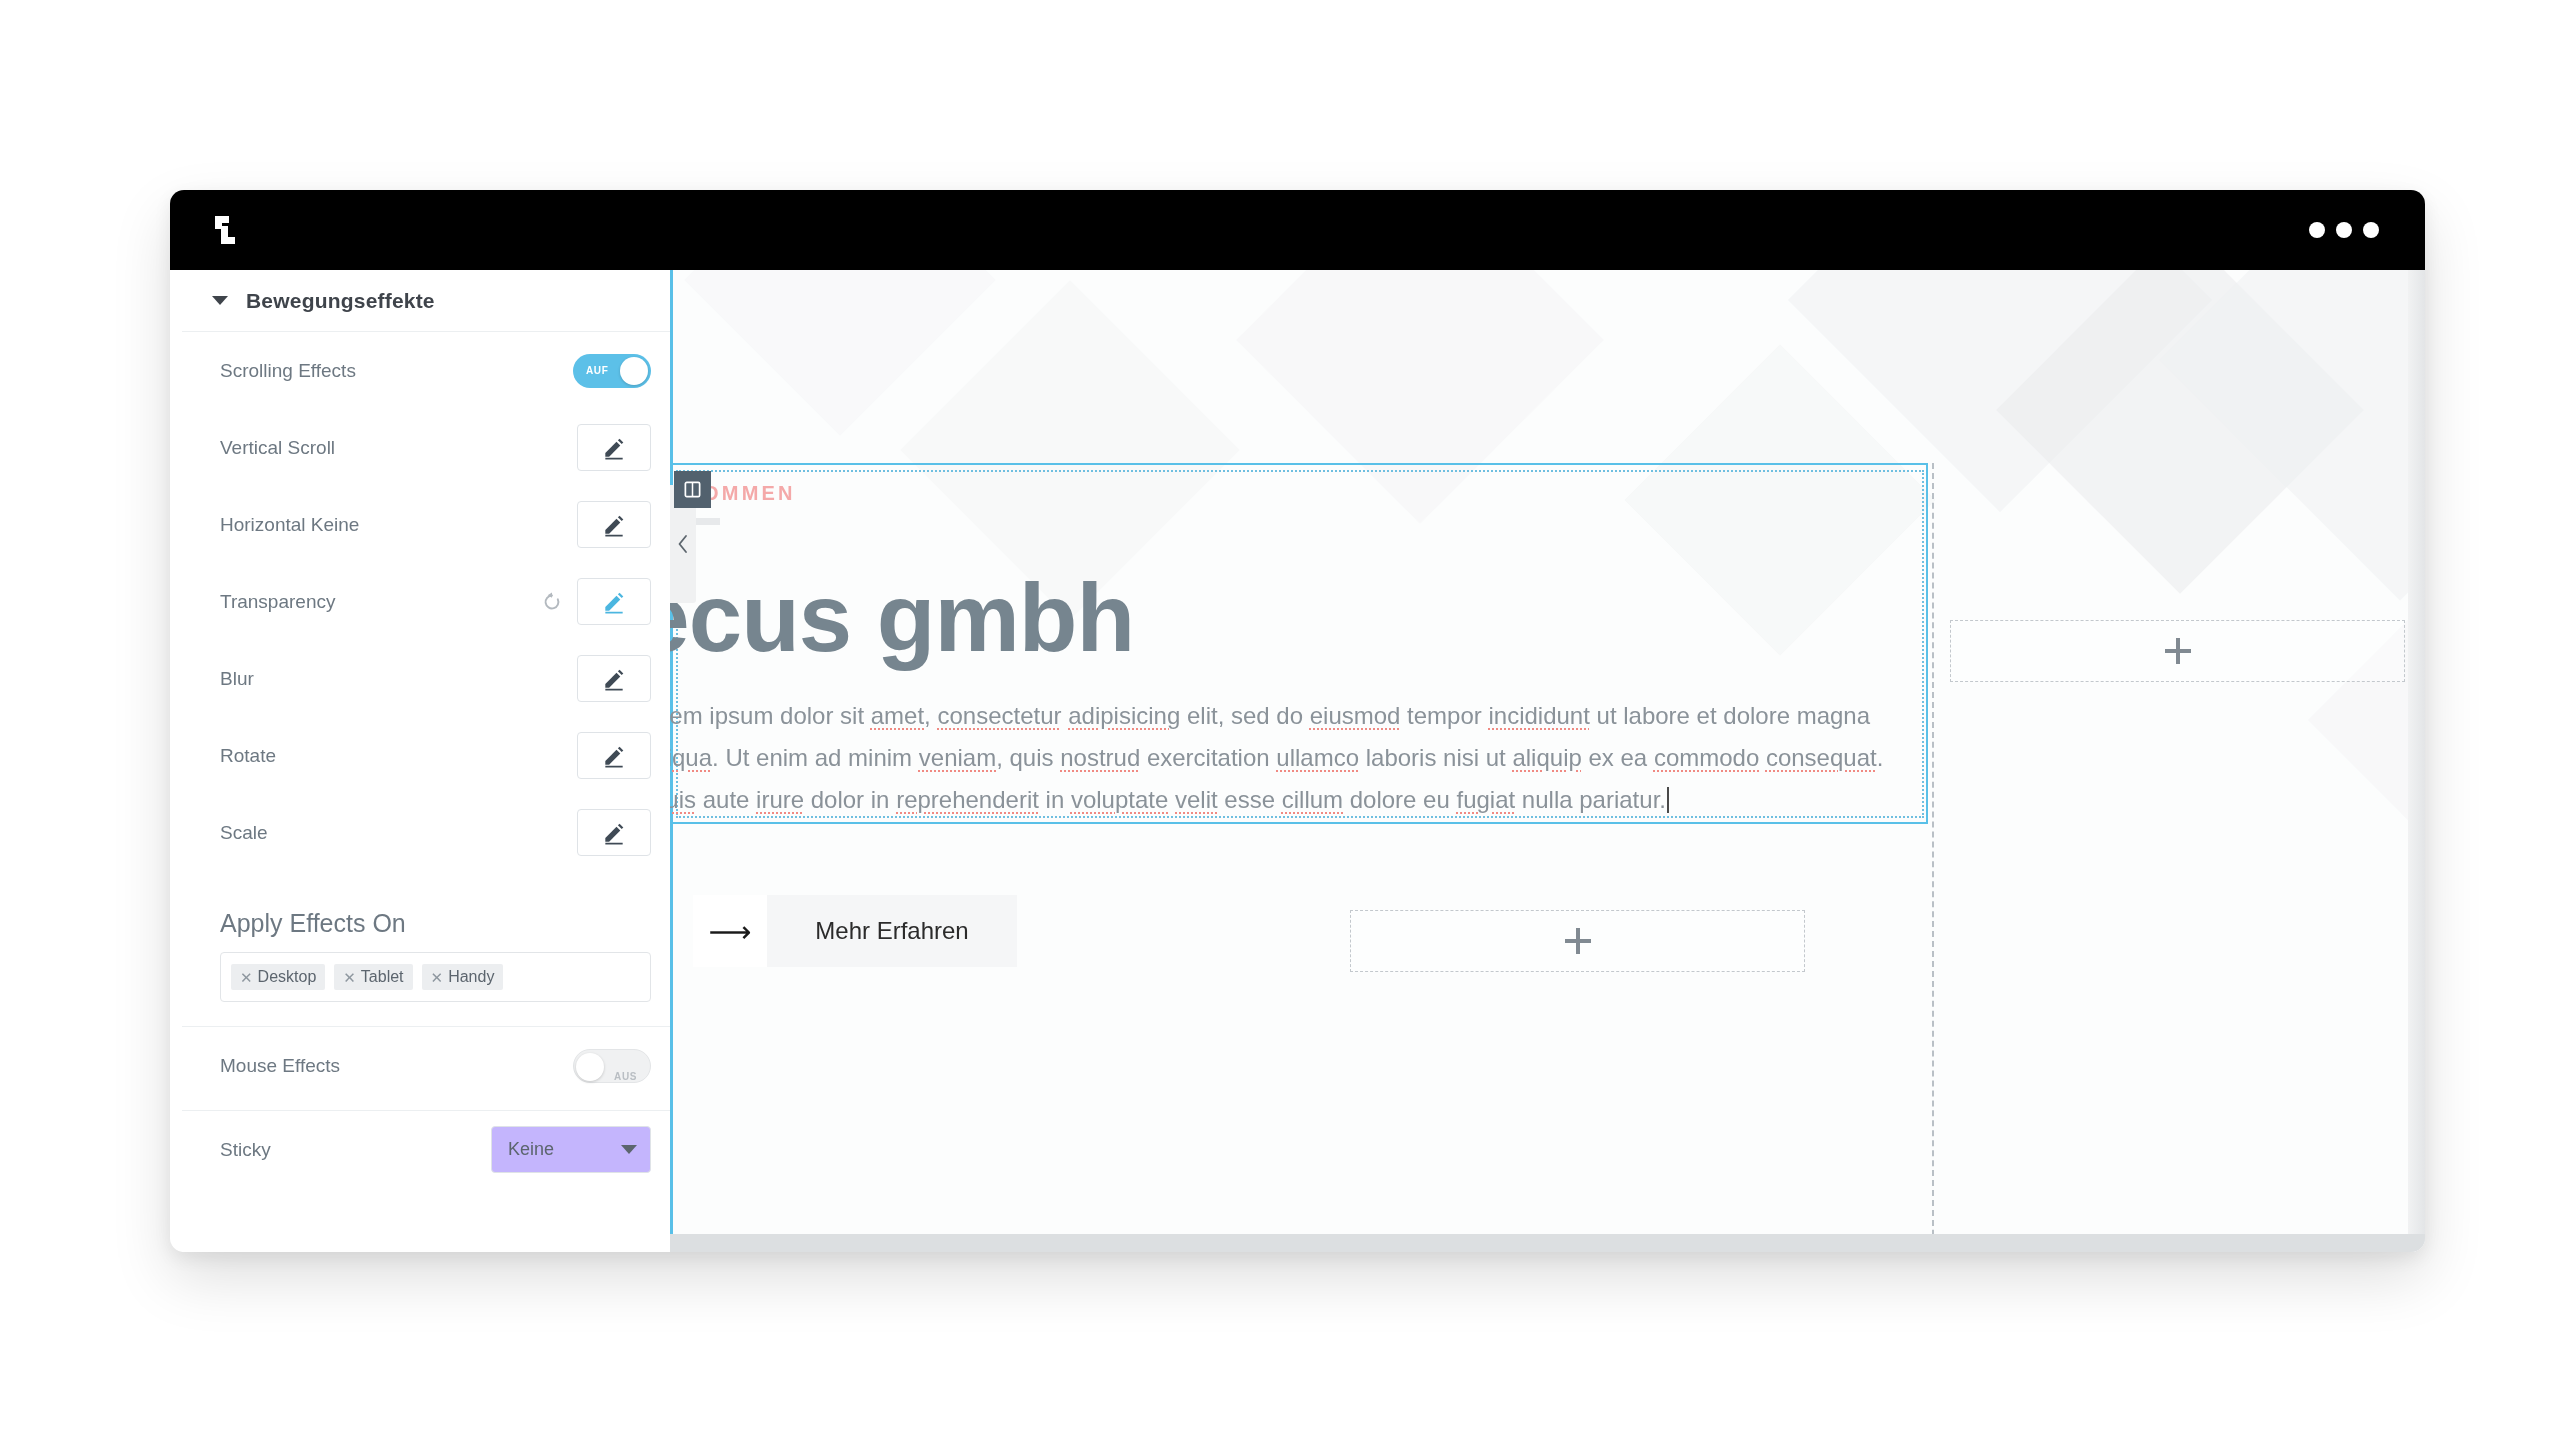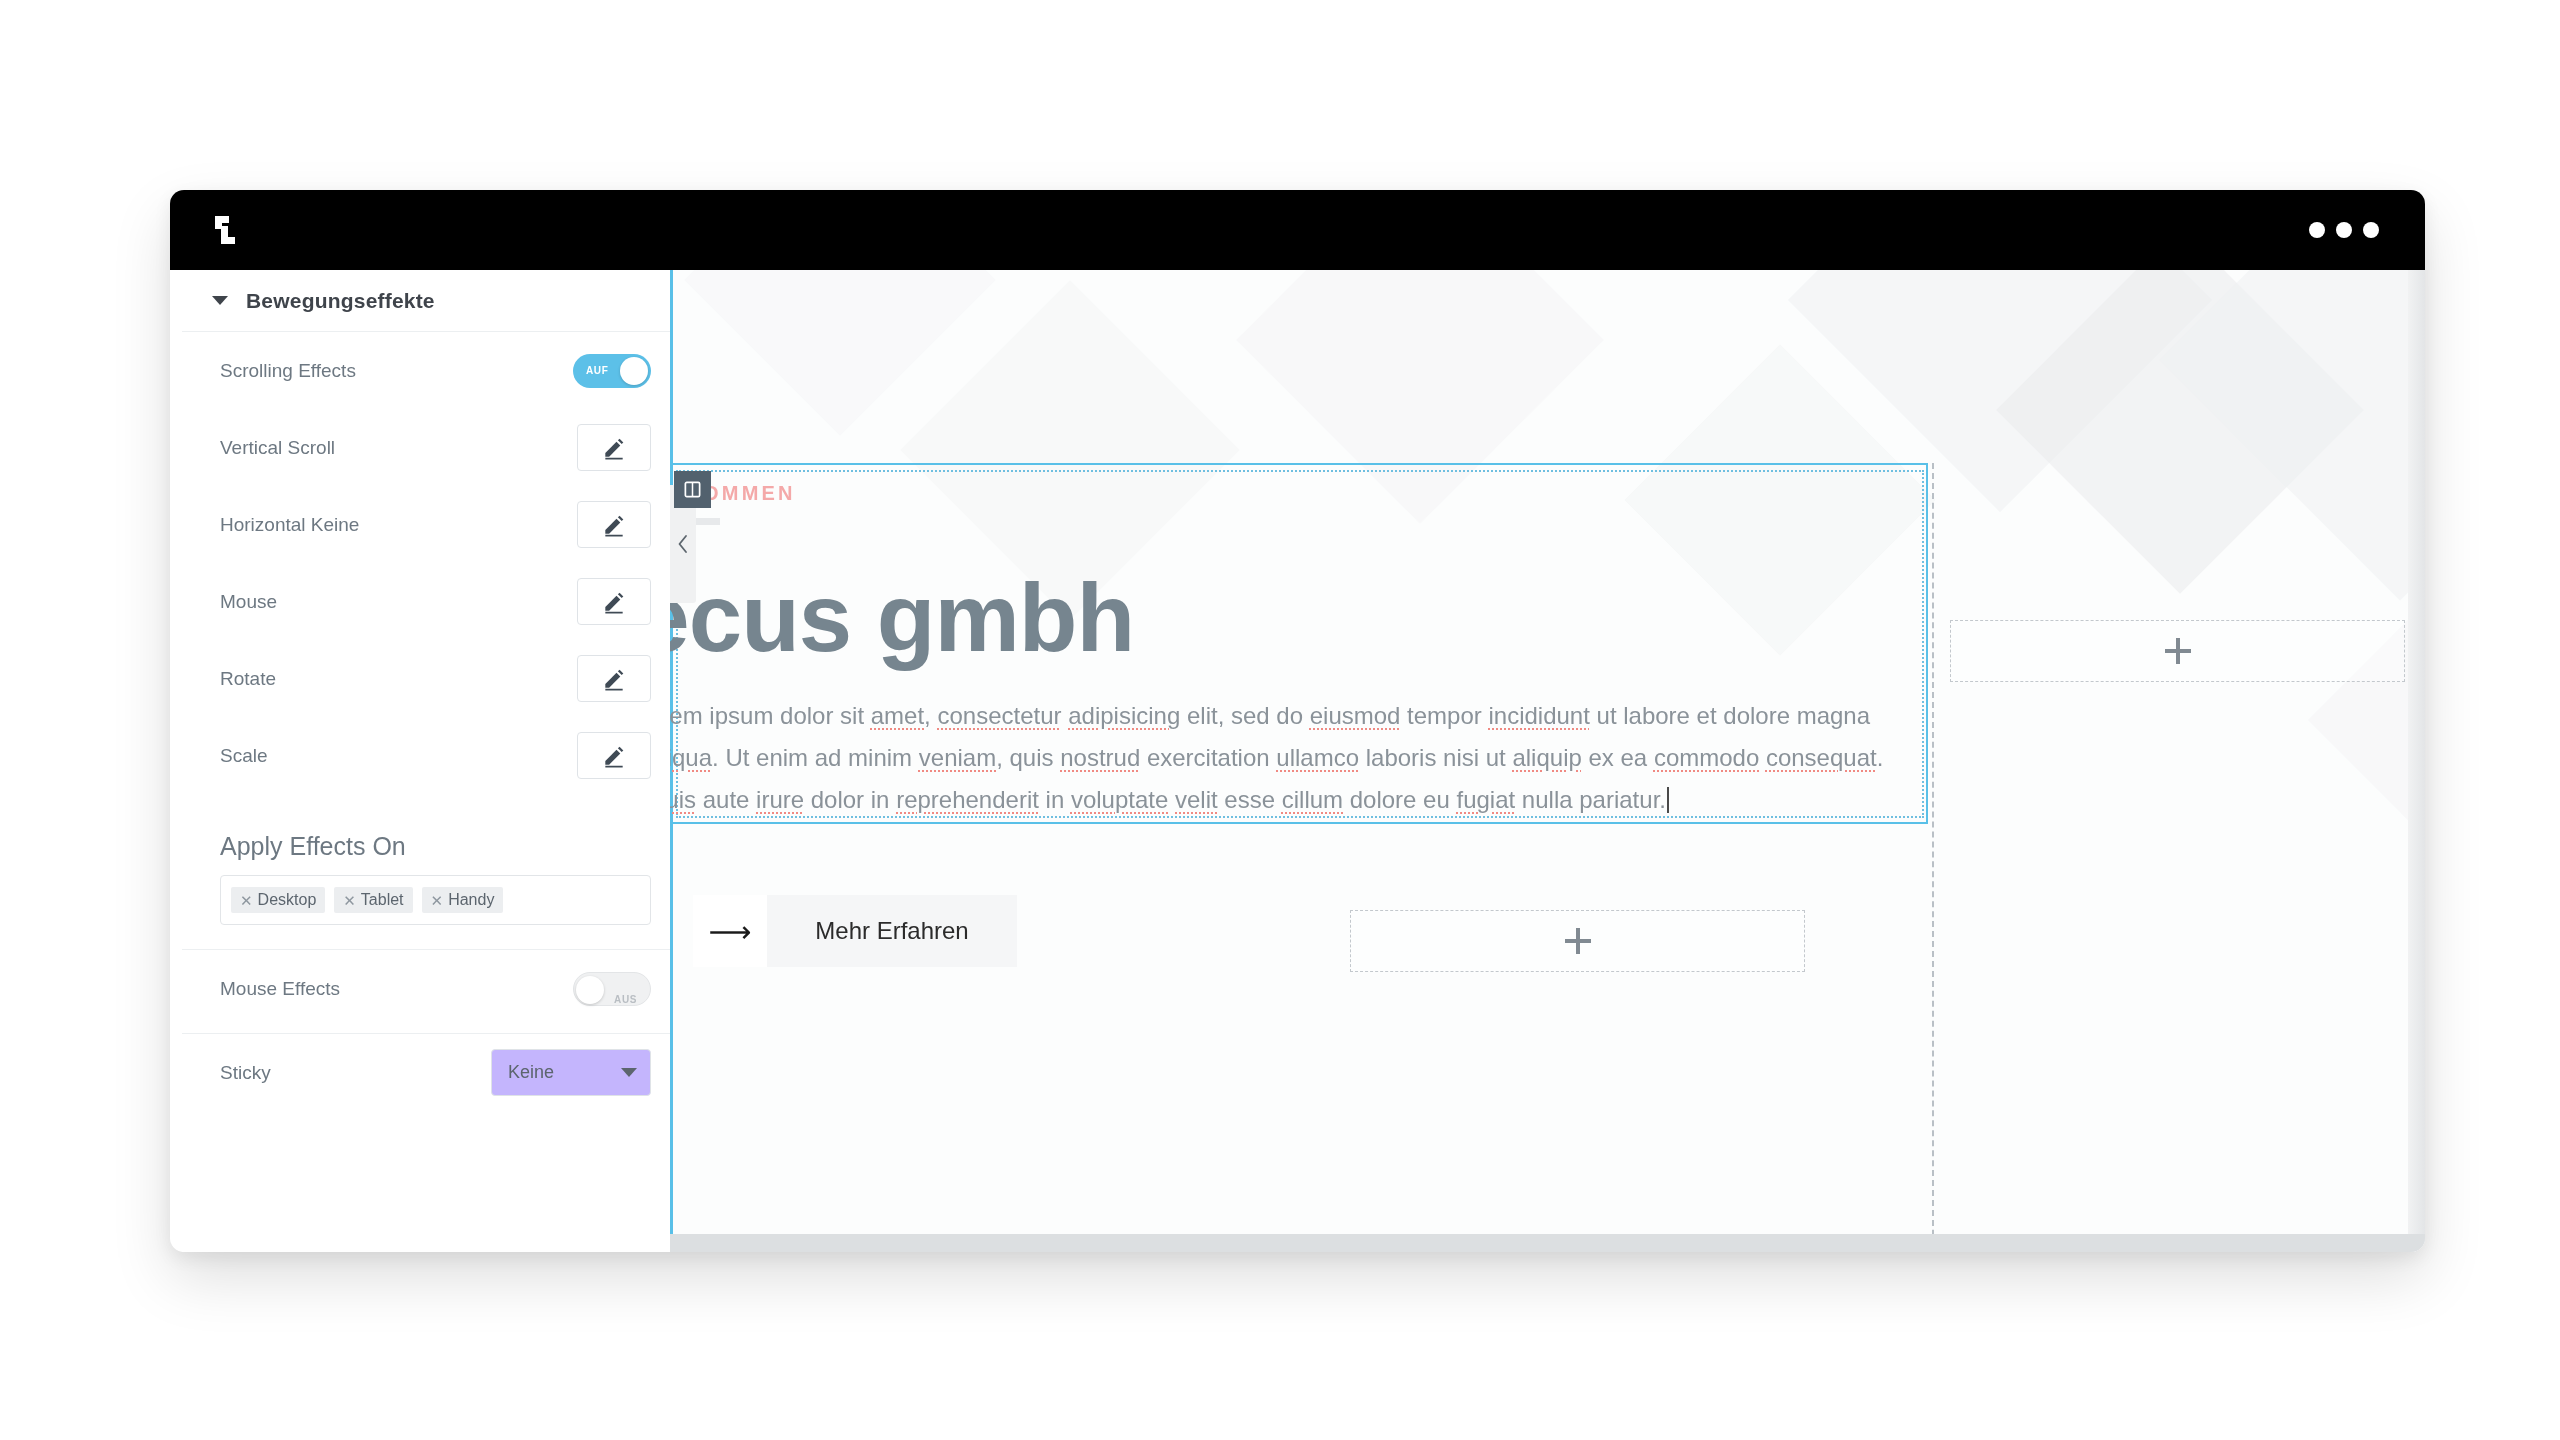--- a/index.html
+++ b/index.html
@@ -513,23 +513,39 @@
           <span class="edit-btn">
             <svg width="26" height="26" viewBox="0 0 24 24">
               <path d="M4 16.5 L14.3 6.2 L17.8 9.7 L7.5 20 L4 20 Z" fill="#3f4a55"></path>
               <path d="M15.6 4.9 L17.1 3.4 L20.6 6.9 L19.1 8.4 Z" fill="#3f4a55"></path>
               <rect x="4" y="21" width="16" height="1.6" fill="#3f4a55"></rect>
             </svg>
           </span>
         </span>
       </div>
 
-
-      <div class="row">
-        <span class="label">Mouse</span>
+      <div class="row">
+        <span class="label">Transparency</span>
+        <span class="ctrls">
+          <svg class="reset-icon" viewBox="0 0 24 24">
+            <path d="M12 5 a7 7 0 1 0 6.3 4" fill="none" stroke="#9aa2aa" stroke-width="2.1" stroke-linecap="round"></path>
+            <path d="M12 1.6 L12 7.4 L7.2 4.5 Z" fill="#9aa2aa"></path>
+          </svg>
+          <span class="edit-btn">
+            <svg width="26" height="26" viewBox="0 0 24 24">
+              <path d="M4 16.5 L14.3 6.2 L17.8 9.7 L7.5 20 L4 20 Z" fill="#4bb6e0"></path>
+              <path d="M15.6 4.9 L17.1 3.4 L20.6 6.9 L19.1 8.4 Z" fill="#4bb6e0"></path>
+              <rect x="4" y="21" width="16" height="1.6" fill="#4bb6e0"></rect>
+            </svg>
+          </span>
+        </span>
+      </div>
+
+      <div class="row">
+        <span class="label">Blur</span>
         <span class="ctrls">
           <span class="edit-btn">
             <svg width="26" height="26" viewBox="0 0 24 24">
               <path d="M4 16.5 L14.3 6.2 L17.8 9.7 L7.5 20 L4 20 Z" fill="#3f4a55"></path>
               <path d="M15.6 4.9 L17.1 3.4 L20.6 6.9 L19.1 8.4 Z" fill="#3f4a55"></path>
               <rect x="4" y="21" width="16" height="1.6" fill="#3f4a55"></rect>
             </svg>
           </span>
         </span>
       </div>

